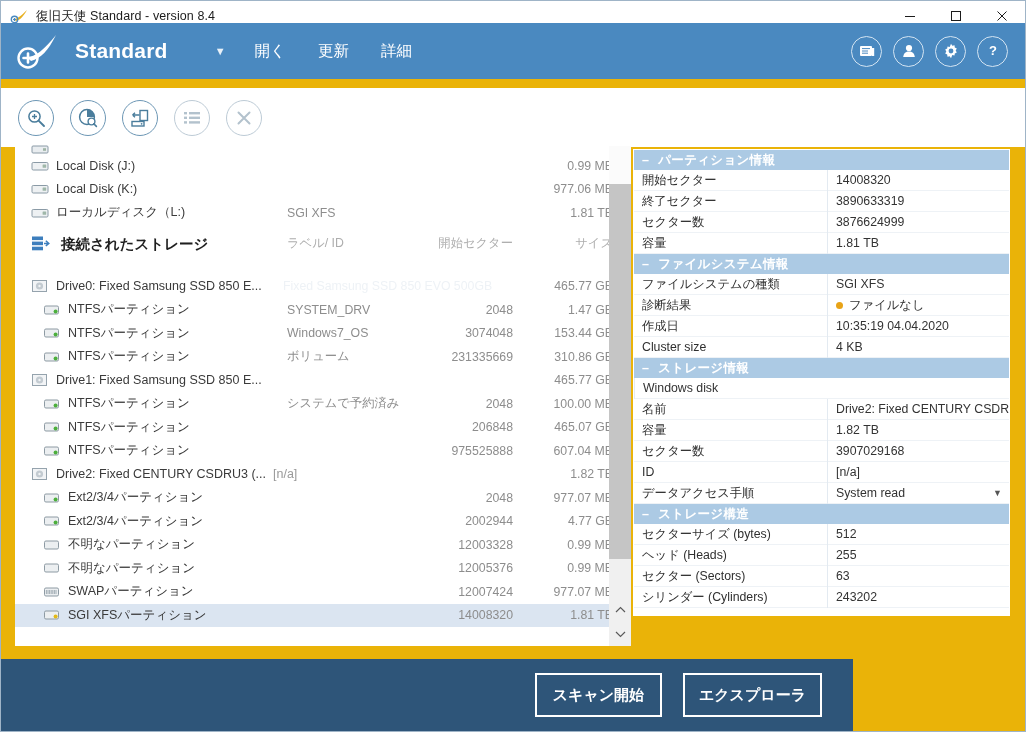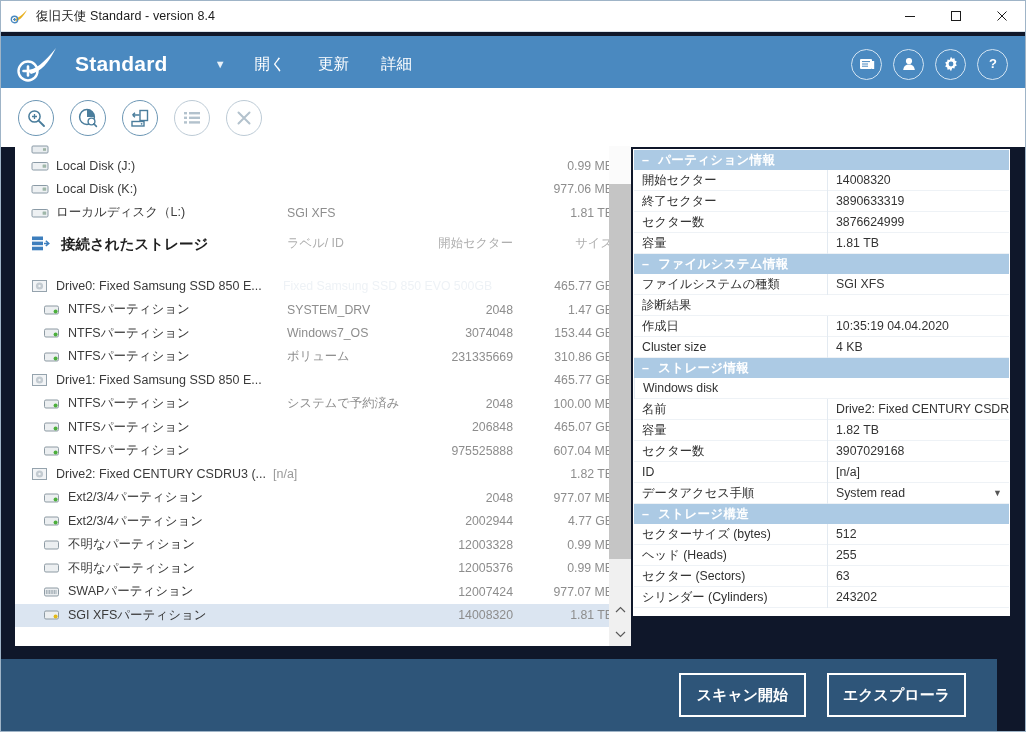--- a/index.html
+++ b/index.html
@@ -6,21 +6,21 @@
   html, body { margin:0; padding:0; }
   body {
     width:1026px; height:732px;
     font-family:"Liberation Sans","DejaVu Sans",sans-serif;
     background:#ffffff;
     overflow:hidden;
     -webkit-font-smoothing: antialiased;
   }
   #app {
     position:relative; width:1026px; height:732px;
-    background:#0f172a;
+    background:#eab308;
     border:1px solid #9fb4c7;
     overflow:hidden;
   }
 
   
   .titlebar {
     position:absolute; left:0; top:0; width:1024px; height:31px;
     background:#ffffff; display:flex; align-items:center;
     border-bottom:1px solid #d8e2ea;
   }
@@ -32,21 +32,21 @@
   }
   .winbtns { margin-left:auto; display:flex; height:31px; }
   .winbtn {
     width:46px; height:31px; display:flex; align-items:center; justify-content:center;
     color:#222; font-size:12px;
   }
   .winbtn svg { display:block; }
 
   
   .header {
-    position:absolute; left:0; top:35px; width:1024px; height:56px;
+    position:absolute; left:0; top:22px; width:1024px; height:56px;
     background:#4a89c0; display:flex; align-items:center;
   }
   .logo { width:46px; height:40px; margin-left:14px; position:relative; }
   .brand {
     margin-left:14px; color:#ffffff; font-size:21px; font-weight:bold;
     letter-spacing:0.2px;
   }
   .menu { display:flex; align-items:center; margin-left:34px; gap:0px; }
   .menu-caret {
     color:#e8f1f8; font-size:11px; padding:0 13px; line-height:1;
@@ -169,21 +169,21 @@
     width:7px; height:7px; border-radius:50%; background:#e8a317;
     display:inline-block; margin-right:6px; flex:0 0 auto;
   }
   .sel-caret {
     position:absolute; right:7px; color:#555; font-size:9px;
   }
   .tail { height:10px; border-bottom:1px solid #eef2f6; }
 
   
   .bottombar {
-    position:absolute; left:0; bottom:0; width:996px; height:72px;
+    position:absolute; left:0; bottom:0; width:852px; height:72px;
     background:#2e5579; display:flex; align-items:center; justify-content:flex-end;
   }
   .bbtn {
     height:44px; min-width:127px; border:2px solid #ffffff;
     color:#ffffff; font-size:15px; font-weight:bold;
     display:flex; align-items:center; justify-content:center;
     margin-right:31px; padding:0 14px; white-space:nowrap;
   }
   .bbtn.first { margin-right:21px; }
 </style>
@@ -634,20 +634,24 @@
     <div class="grp-head">
       <span class="minus">–</span>
       <span>ファイルシステム情報</span>
     </div>
     <div class="irow">
       <span class="k">ファイルシステムの種類</span>
       <span class="v">SGI XFS</span>
     </div>
     <div class="irow">
       <span class="k">診断結果</span>
+      <span class="v">
+        <span class="dot-warn"></span>
+        <span>ファイルなし</span>
+      </span>
     </div>
     <div class="irow">
       <span class="k">作成日</span>
       <span class="v">10:35:19 04.04.2020</span>
     </div>
     <div class="irow">
       <span class="k">Cluster size</span>
       <span class="v">4 KB</span>
     </div>
 

